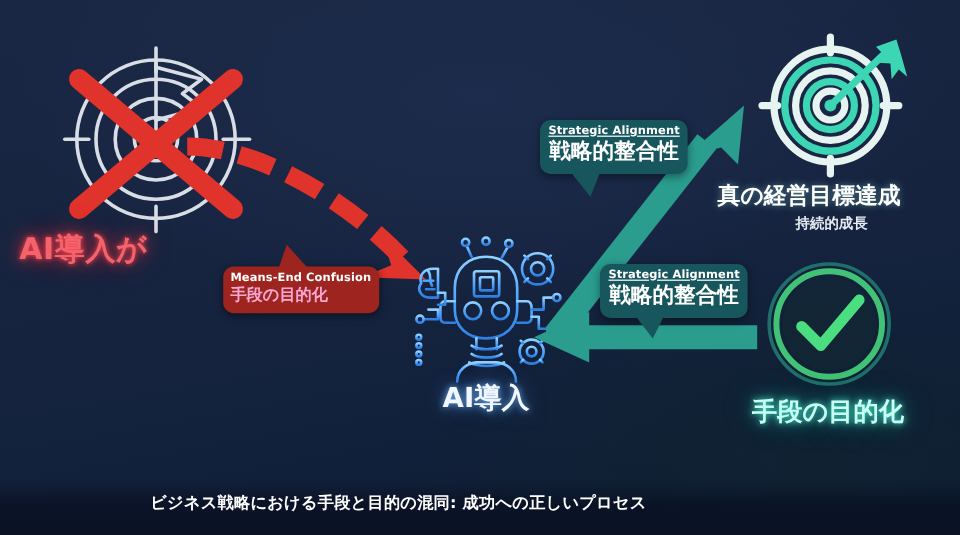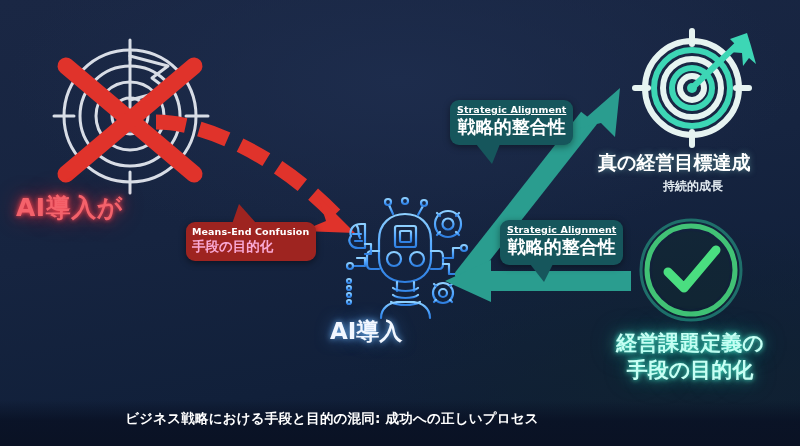--- a/index.html
+++ b/index.html
@@ -68,21 +68,21 @@
     border-left: 7px solid transparent;
     border-right: 18px solid transparent;
     border-bottom: 20px solid #9e2420;
   }
 
   
   #ai-node { left: 330px; top: 196px; width: 150px; height: 165px; }
   #ai-robot-icon { position: absolute; left: 5px; top: 0; }
   #ai-label {
     position: absolute; left: 0; top: 120px; width: 150px;
-    text-align: left;
+    text-align: center;
     font-size: 23px; font-weight: bold;
     color: #f2f7ff;
     text-shadow: 0 0 6px rgba(120,190,255,0.85), 0 0 16px rgba(80,160,255,0.55);
   }
 
   
   #arrow-up { left: 455px; top: 85px; width: 185px; height: 200px; }
   #arrow-left { left: 443px; top: 258px; width: 190px; height: 48px; }
 
   
@@ -365,21 +365,20 @@
   <div class="abs nosel" id="success-node">
     <div id="success-icon">
       <svg width="118" height="106" viewBox="0 0 118 106">
         <circle cx="59" cy="52" r="50" fill="none" stroke="#1f6f6a" stroke-width="3"></circle>
         <circle cx="59" cy="52" r="44" fill="none" stroke="#4ade80" stroke-width="5" opacity="0.85"></circle>
         <circle cx="59" cy="52" r="39" fill="#132a33" opacity="0.55"></circle>
         <path d="M36 54 L52 70 L84 32" fill="none" stroke="#4ade80" stroke-width="9" stroke-linecap="round" stroke-linejoin="round"></path>
       </svg>
     </div>
     <div id="success-label">
-      <div>経営課題定義の</div>
       <div>手段の目的化</div>
     </div>
   </div>
 
   <div class="abs nosel" id="caption-bar">
     <div id="caption-text">ビジネス戦略における手段と目的の混同: 成功への正しいプロセス</div>
   </div>
 
 </div>
 

